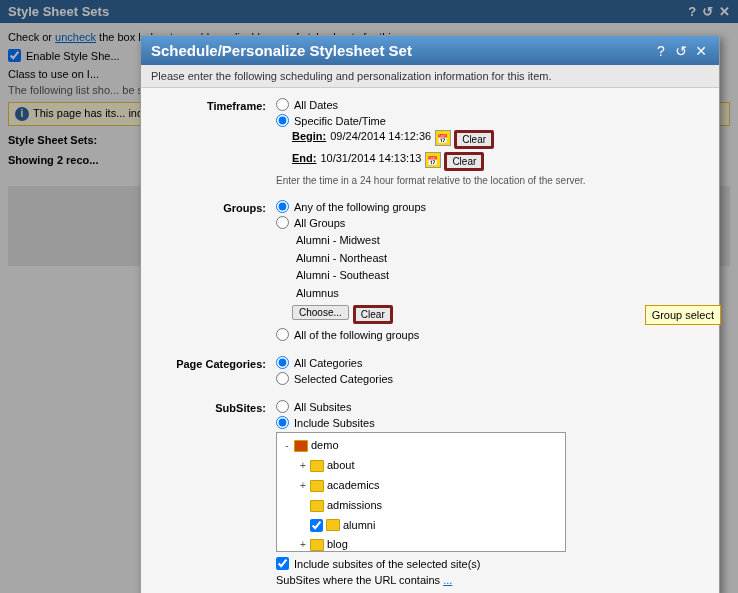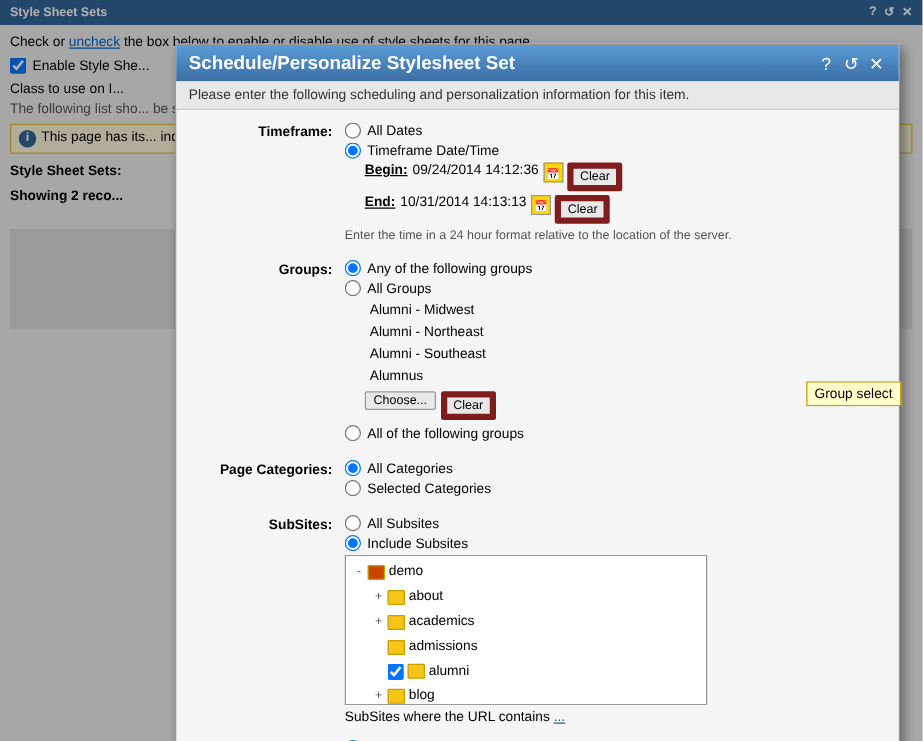--- a/index.html
+++ b/index.html
@@ -19,21 +19,21 @@
       top: 0; left: 0;
       width: 738px;
       height: 593px;
       background: #f0f0f0;
     }
 
     .bg-panel-header {
       background: #336699;
       color: white;
       padding: 4px 8px;
-      font-size: 10px;
+      font-size: 13px;
       font-weight: bold;
       display: flex;
       align-items: center;
       justify-content: space-between;
     }
 
     .bg-panel-body {
       padding: 8px;
       font-size: 11px;
     }
@@ -173,21 +173,21 @@
       border: 1px solid #999;
       display: inline-block;
       margin-right: 3px;
       font-size: 9px;
       text-align: center;
       line-height: 16px;
     }
 
     .btn-clear {
       background: #e8e8e8;
-      border: 5px solid #7f1d1d;
+      border: 3px solid #7f1d1d;
       padding: 1px 5px;
       font-size: 10px;
       cursor: pointer;
       border-radius: 2px;
     }
 
     .btn-choose {
       background: #e8e8e8;
       border: 1px solid #999;
       padding: 1px 6px;
@@ -368,21 +368,21 @@
 
     <div class="form-row">
       <div class="form-label">Timeframe:</div>
       <div class="form-content">
         <div class="radio-row">
           <input type="radio" name="timeframe" style="">
           <span>All Dates</span>
         </div>
         <div class="radio-row">
           <input type="radio" name="timeframe" checked="" style="">
-          <span>Timeframe Date/Time</span>
+          <span>Specific Date/Time</span>
         </div>
         <div class="datetime-row" style="margin-left:16px;">
           <span class="dt-label">Begin:</span>
           <span class="datetime-val">09/24/2014 14:12:36</span>
           <span class="cal-icon">📅</span>
           <button class="btn-clear">Clear</button>
         </div>
         <div class="datetime-row" style="margin-left:16px;">
           <span class="dt-label">End:</span>
           <span class="datetime-val">10/31/2014 14:13:13</span>
@@ -481,20 +481,24 @@
             </div>
 
             <div class="tree-item tree-indent1">
               <span class="expand">+</span>
               <span class="folder-icon"></span>
               <span>blog</span>
             </div>
 
           </div>
         </div>
+        <div class="checkbox-include">
+          <input type="checkbox" checked="" style="">
+          <span>Include subsites of the selected site(s)</span>
+        </div>
         <div class="subsites-where">
           <span>SubSites where the URL contains</span>
           <a href="#">...</a>
         </div>
       </div>
     </div>
 
     <div class="form-row">
       <div class="form-label">SubSite Levels:</div>
       <div class="form-content">

